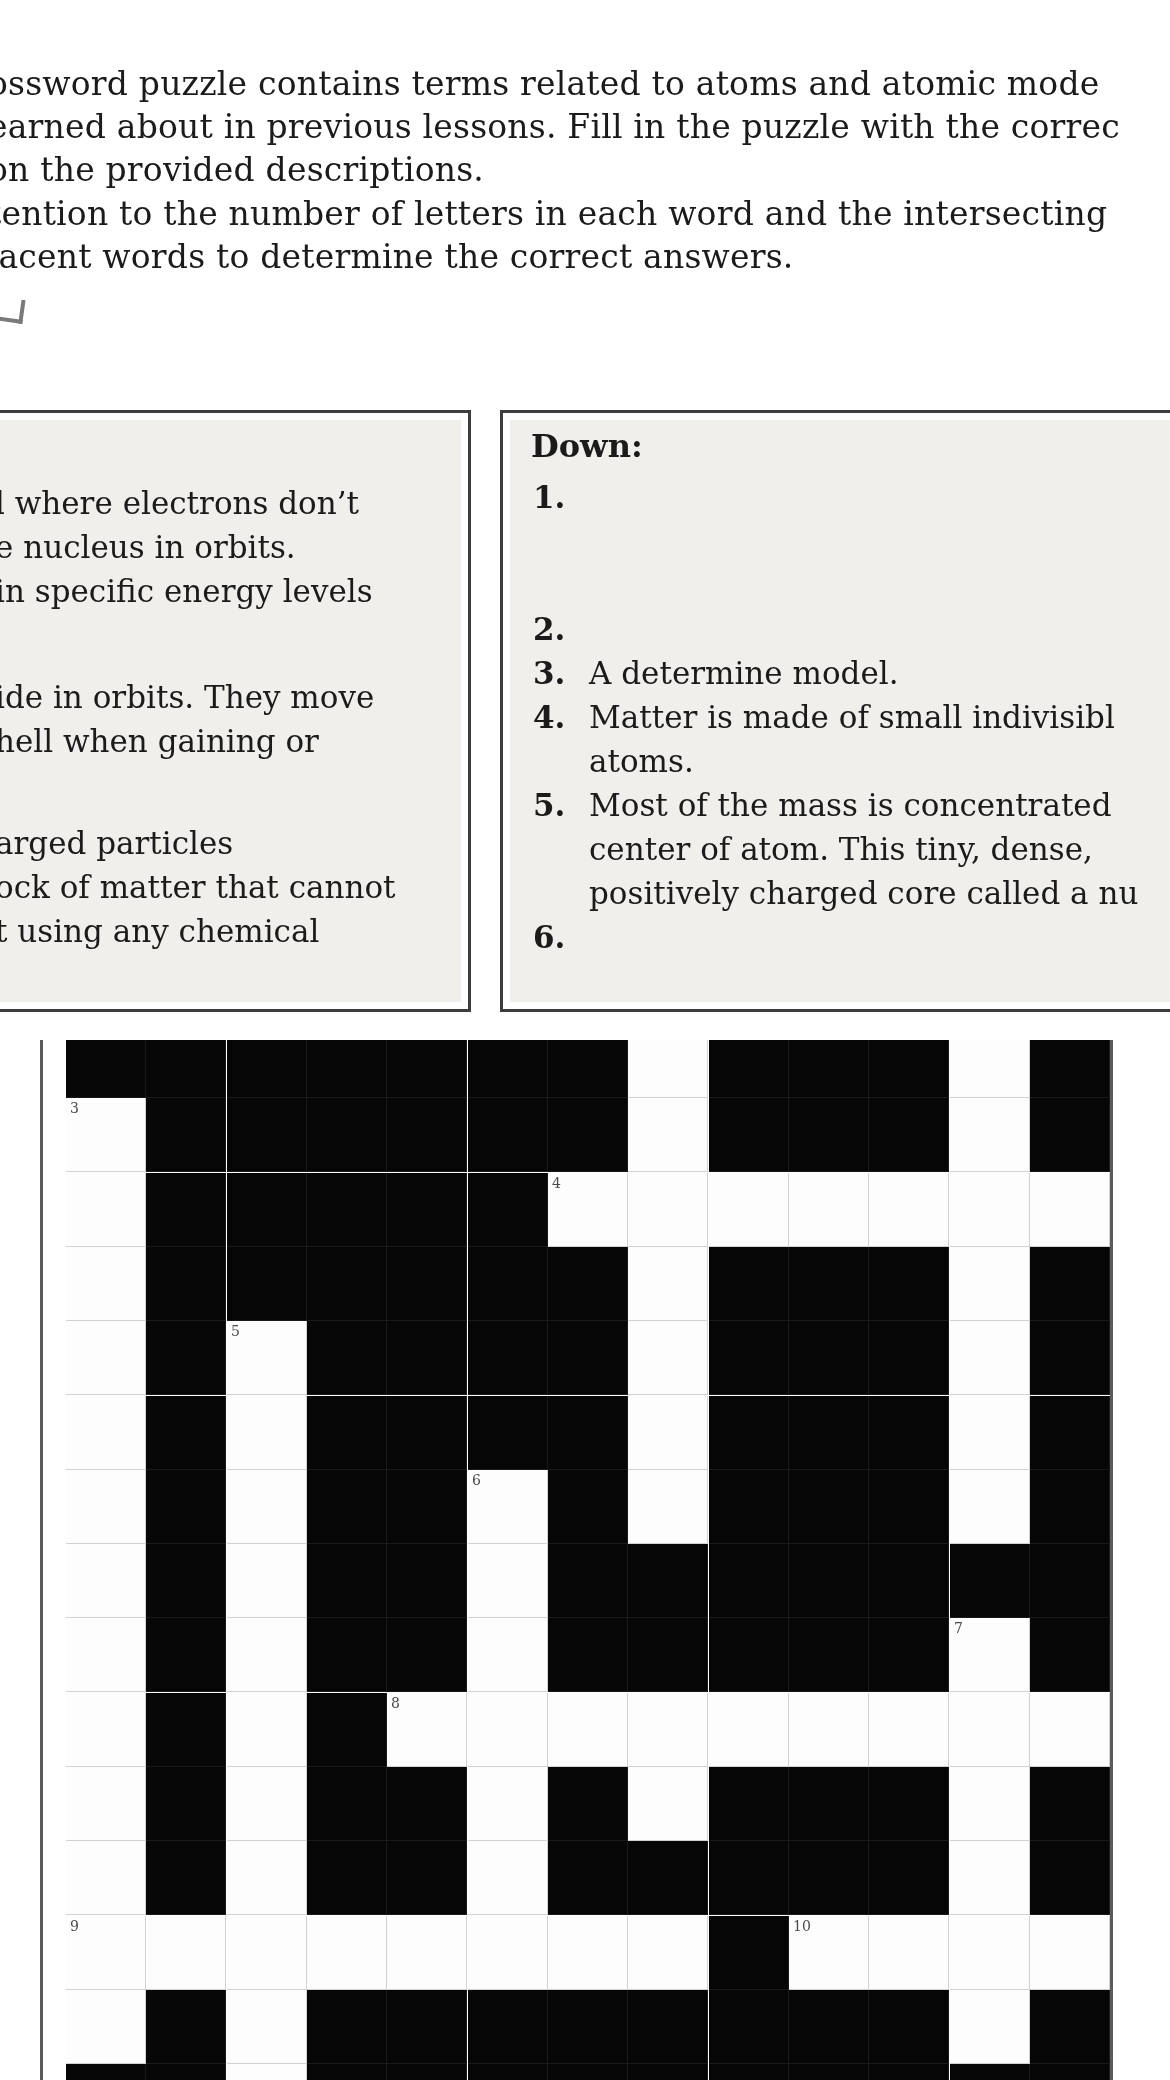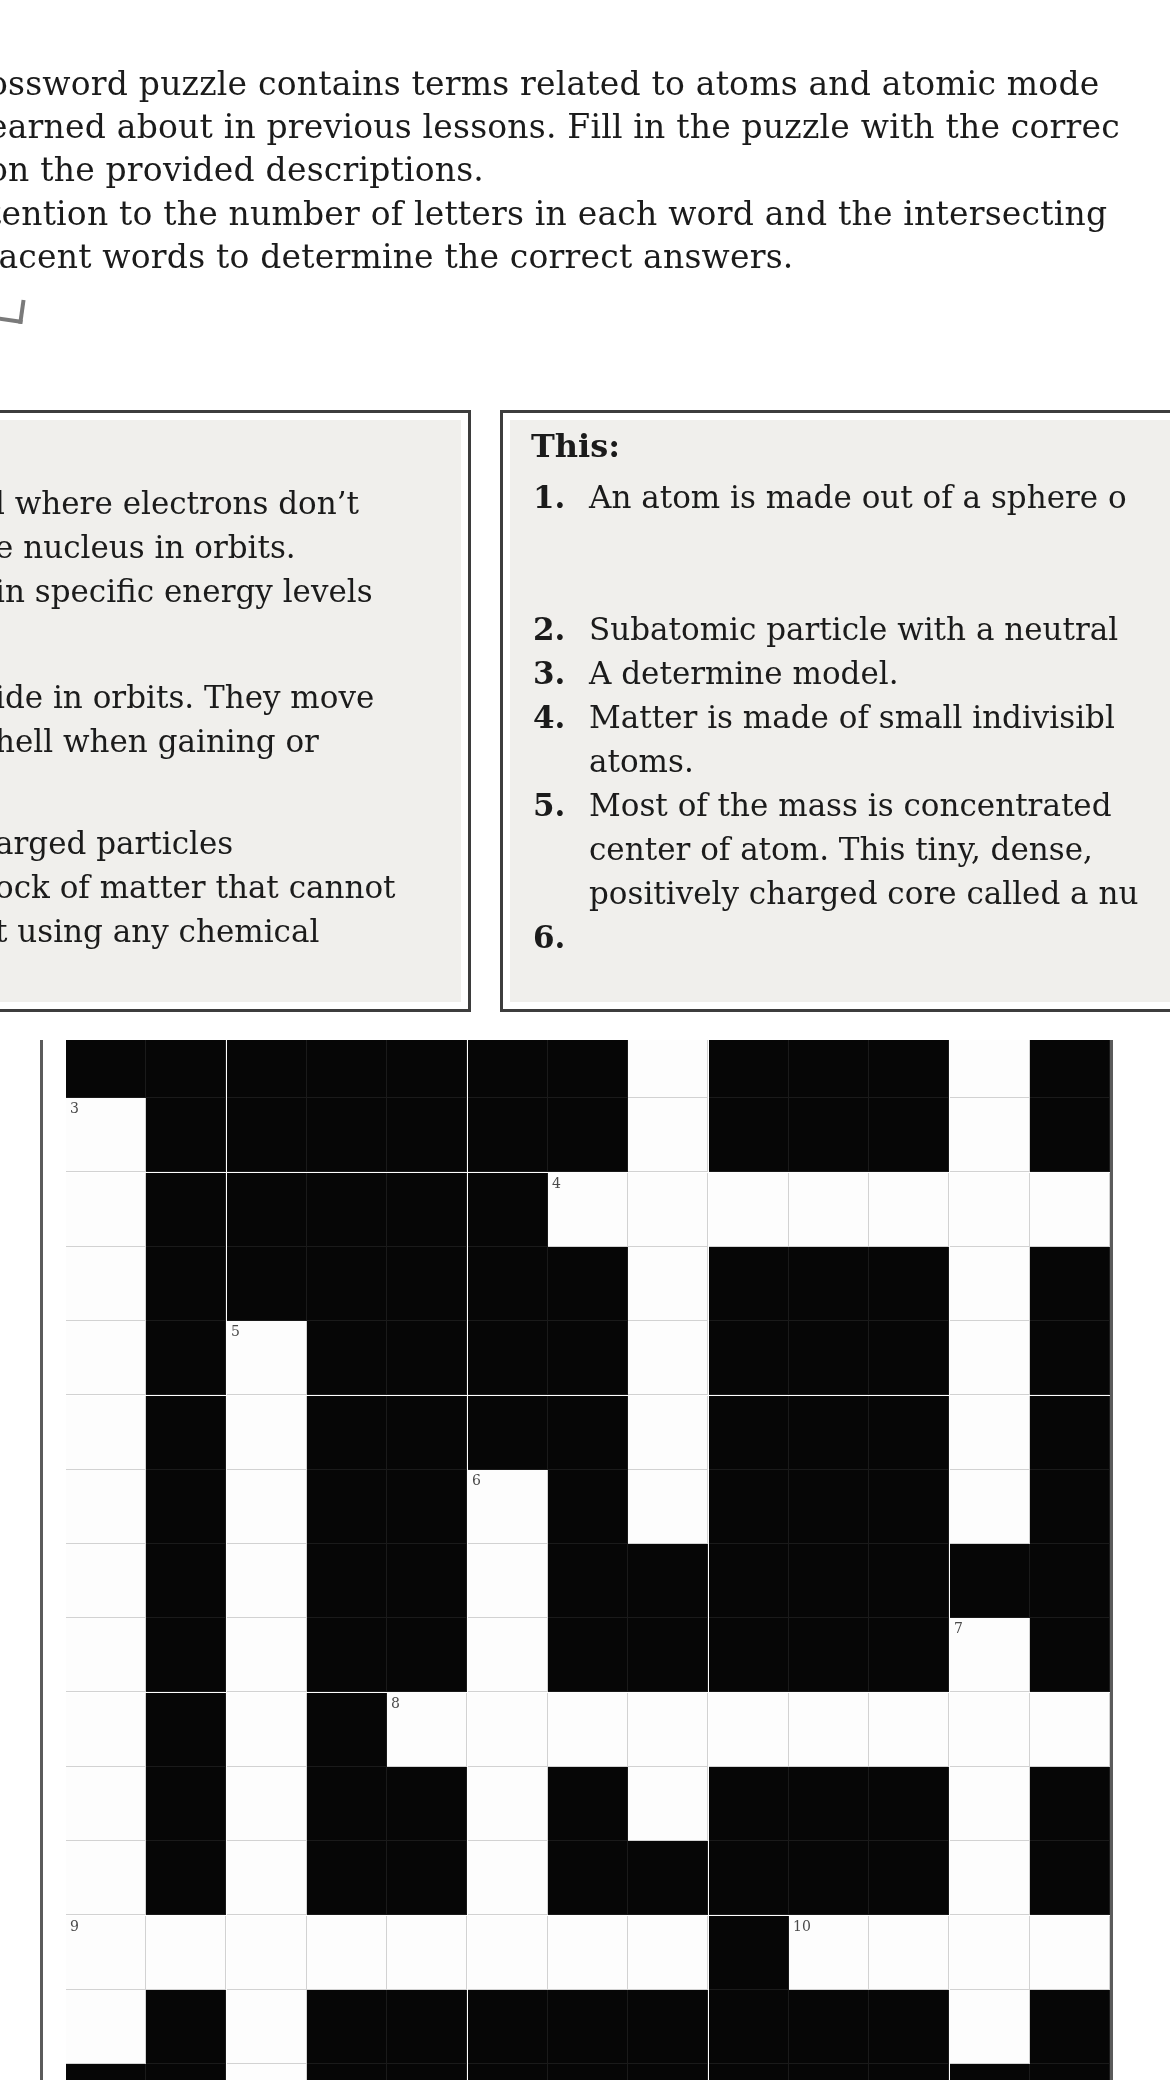--- a/index.html
+++ b/index.html
@@ -49,27 +49,25 @@
   <div class="frag-line" style="left:352px;top:156px;">in specific energy levels</div>
   <div class="frag-line" style="left:352px;top:262px;">ide in orbits. They move</div>
   <div class="frag-line" style="left:352px;top:306px;">hell when gaining or</div>
   <div class="frag-line" style="left:352px;top:408px;">arged particles</div>
   <div class="frag-line" style="left:352px;top:452px;">ock of matter that cannot</div>
   <div class="frag-line" style="left:352px;top:496px;">t using any chemical</div>
 </div>
 
 <div class="clue-box" style="left:500px;top:410px;width:740px;height:602px;">
   <div class="clue-box-inner"></div>
-  <div class="down-title" style="left:28px;top:14px;">This:</div>
+  <div class="down-title" style="left:28px;top:14px;">Down:</div>
 
   <div class="down-num" style="left:30px;top:66px;">1.</div>
-  <div class="down-line" style="left:86px;top:66px;">An atom is made out of a sphere o</div>
 
   <div class="down-num" style="left:30px;top:198px;">2.</div>
-  <div class="down-line" style="left:86px;top:198px;">Subatomic particle with a neutral</div>
 
   <div class="down-num" style="left:30px;top:242px;">3.</div>
   <div class="down-line" style="left:86px;top:242px;">A determine model.</div>
 
   <div class="down-num" style="left:30px;top:286px;">4.</div>
   <div class="down-line" style="left:86px;top:286px;">Matter is made of small indivisibl</div>
   <div class="down-line" style="left:86px;top:330px;">atoms.</div>
 
   <div class="down-num" style="left:30px;top:374px;">5.</div>
   <div class="down-line" style="left:86px;top:374px;">Most of the mass is concentrated</div>

